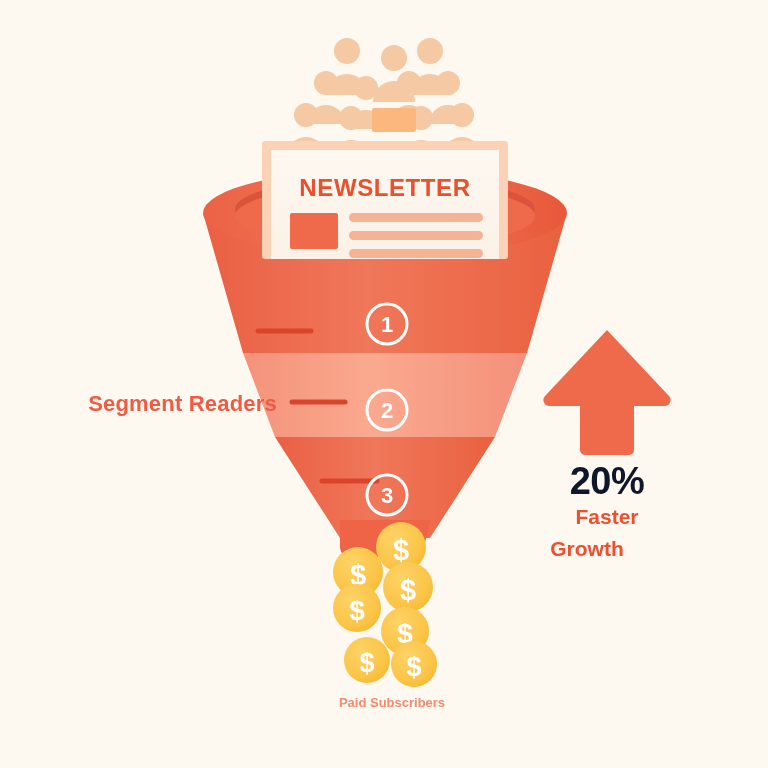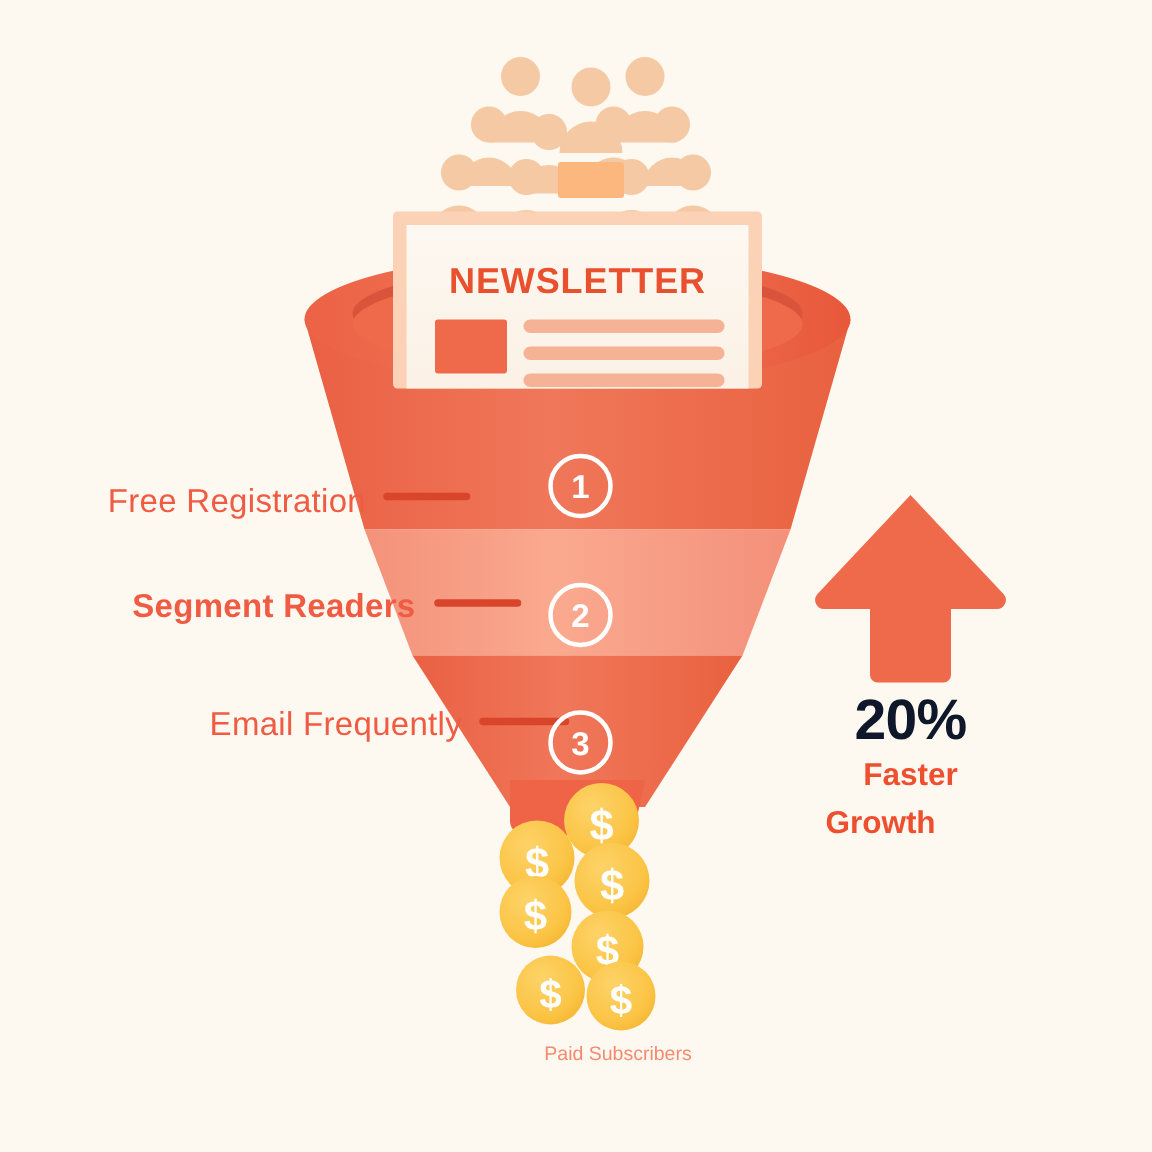--- a/index.html
+++ b/index.html
@@ -46,24 +46,23 @@
     transform: translate(-50%, -50%);
   }
   .growth-line {
     font-size: 21px;
     font-weight: bold;
     color: #ee4f2e;
     transform: translate(-50%, -50%);
   }
   .paid-label {
     font-size: 13px;
-    font-weight: 400;
+    font-weight: 700;
     color: #f58a6e;
     transform: translate(-50%, -50%);
-    margin-left: 20px;
   }
   .news-title {
     font-size: 24px;
     font-weight: bold;
     color: #e8502e;
     letter-spacing: 0.6px;
     transform: translate(-50%, -50%);
   }
   .badge-num {
     font-size: 22px;
@@ -234,23 +233,21 @@
         <text x="414" y="676" text-anchor="middle" font-family="Liberation Sans, sans-serif" font-size="27" font-weight="bold" fill="#ffffff">$</text>
       </g>
     </g>
 
     <path d="M607 330 L669 396 a6 6 0 0 1 -5 10 L634 406 L634 450 a5 5 0 0 1 -5 5 L585 455 a5 5 0 0 1 -5 -5 L580 406 L550 406 a6 6 0 0 1 -5 -10 Z" fill="#ef6a4a"></path>
 
   </svg>
 
   <div class="txt news-title" style="left:385px; top:188px;">NEWSLETTER</div>
 
-  <div class="txt step-label" style="left:244px; top:334px;">Free Registration</div>
   <div class="txt step-label" style="left:277px; top:404px;font-weight:bold;">Segment Readers</div>
-  <div class="txt step-label" style="left:308px; top:483px;">Email Frequently</div>
 
   <div class="txt pct" style="left:607px; top:481px;">20%</div>
   <div class="txt growth-line" style="left:607px; top:517px;">Faster</div>
   <div class="txt growth-line" style="left:587px; top:549px;">Growth</div>
 
   <div class="txt paid-label" style="left:392px; top:702px;">Paid Subscribers</div>
 
 </div>
 
 </body></html>

